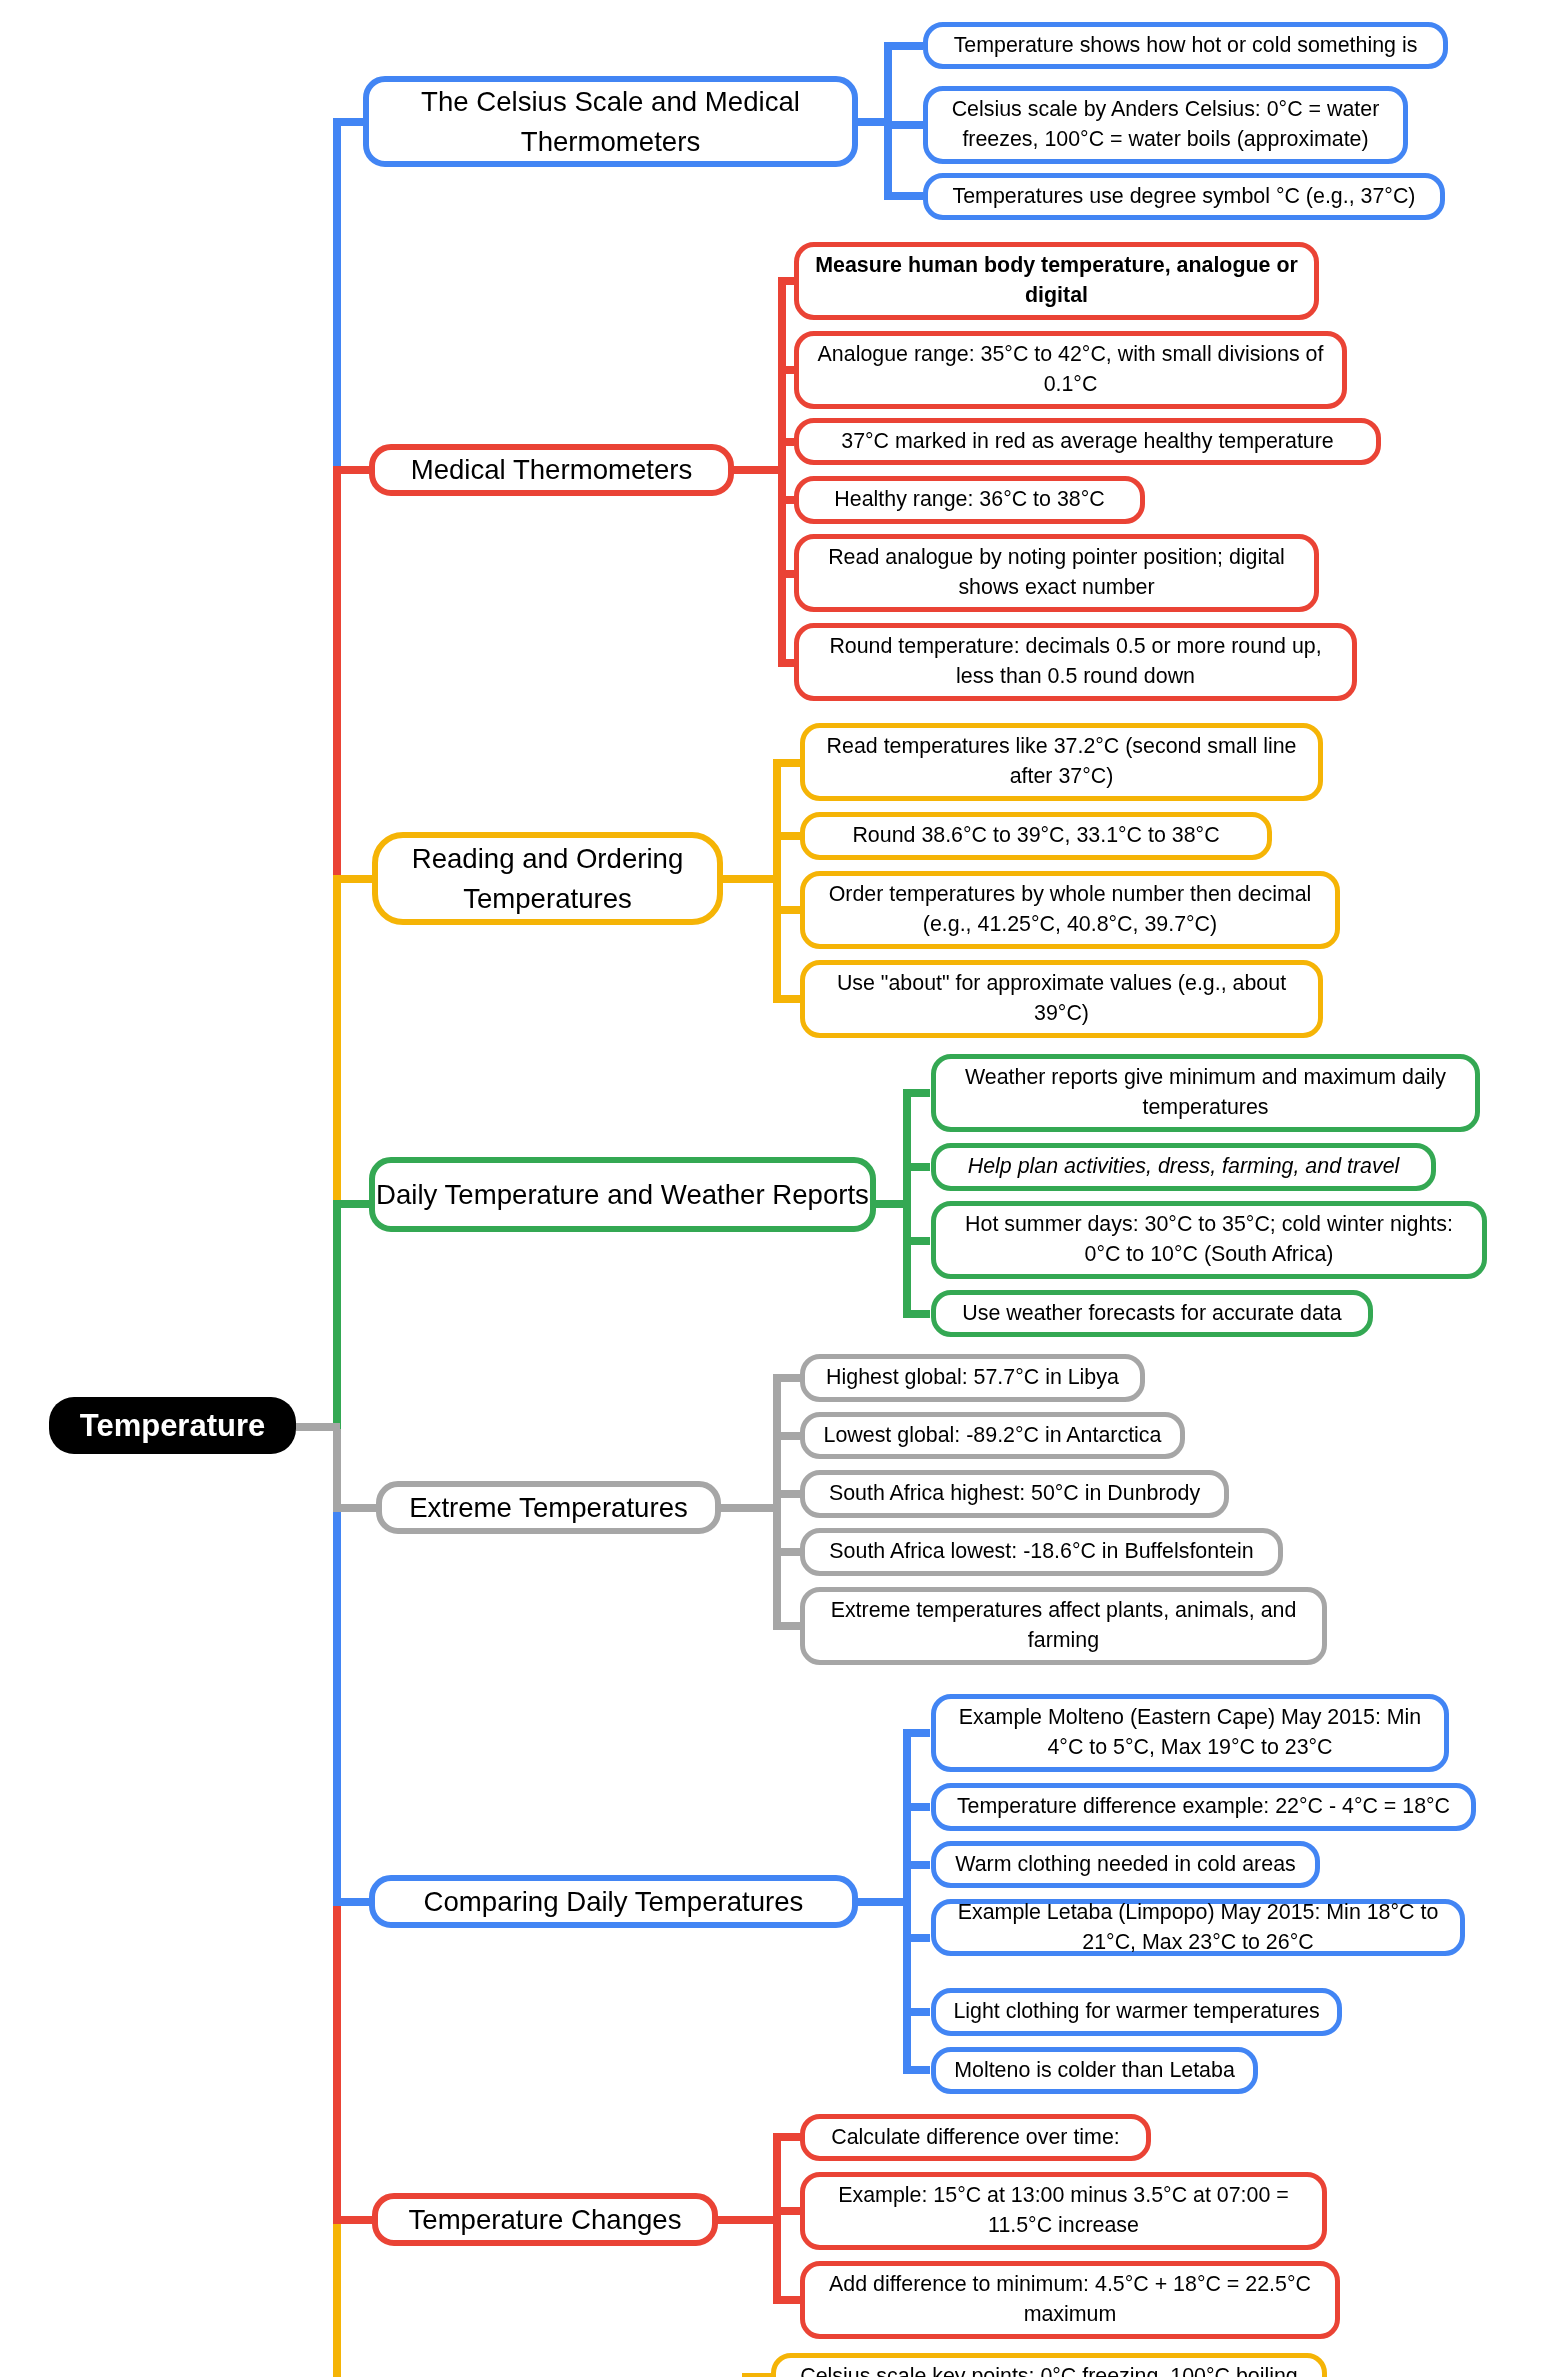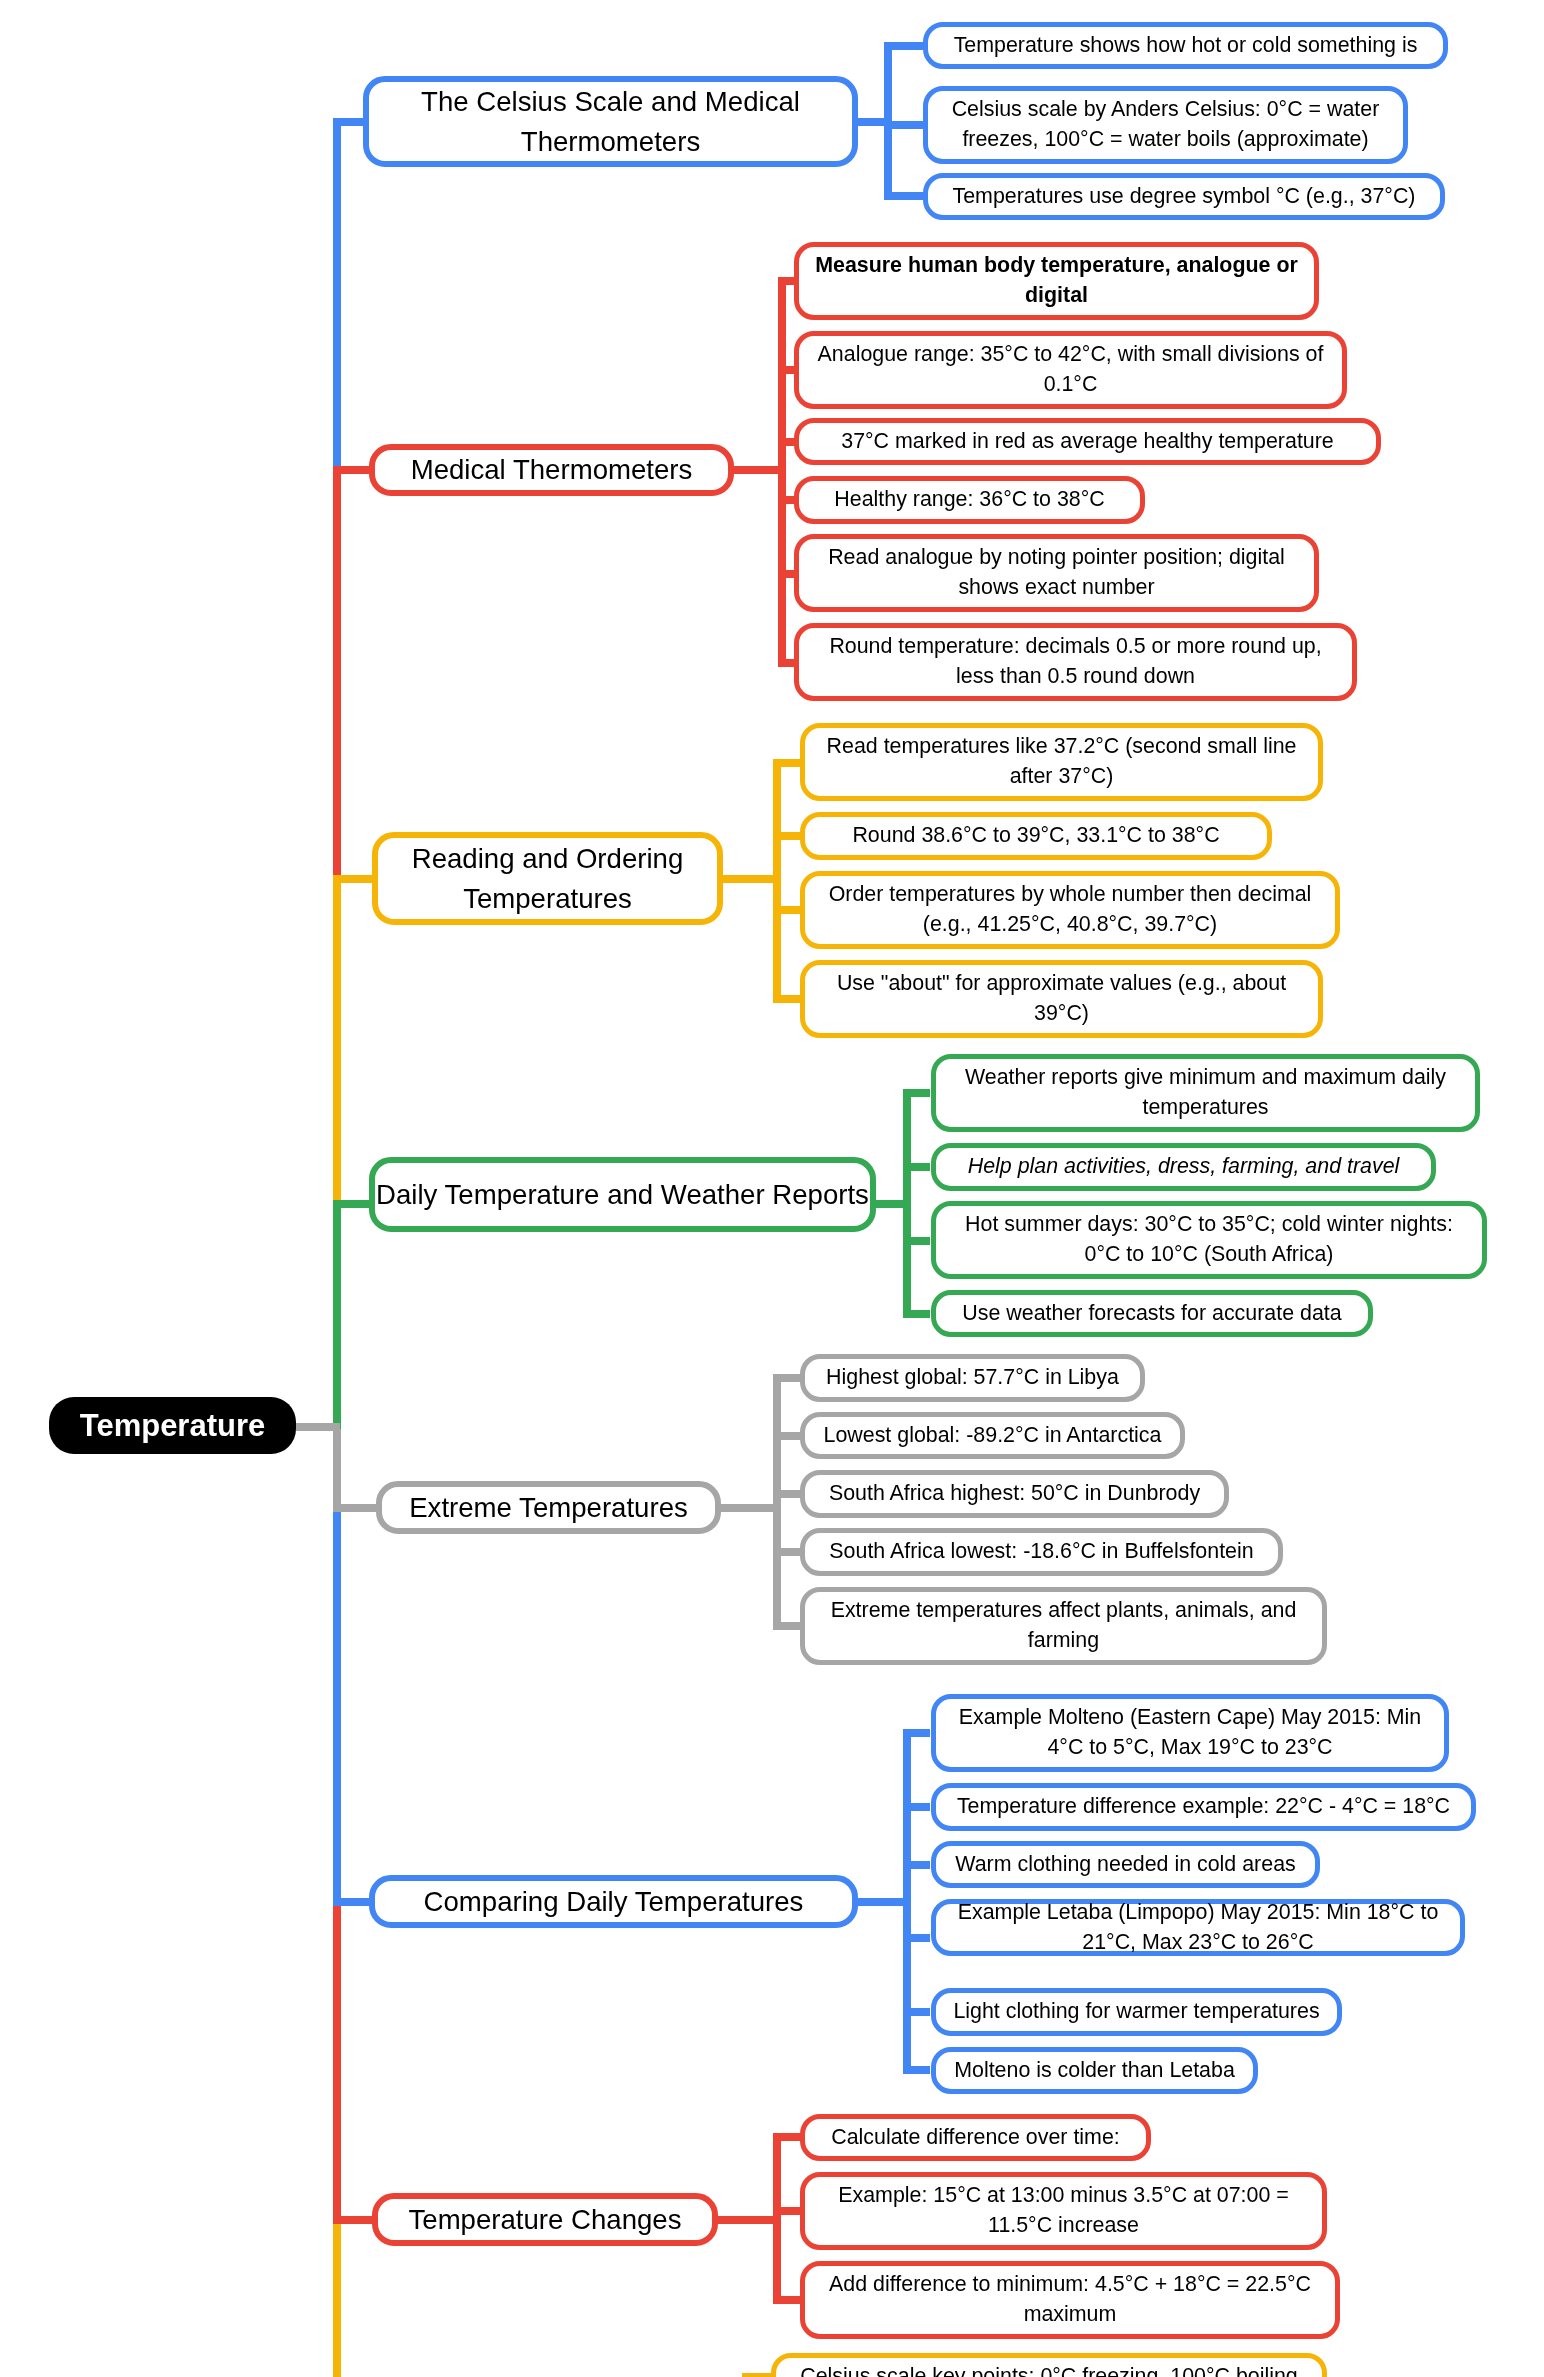--- a/index.html
+++ b/index.html
@@ -94,21 +94,21 @@
       <div class="line" style="left: 723px; top: 875px; width: 57px; height: 7.6px; background: rgb(245, 180, 6);"></div>
       <div class="line" style="left: 773px; top: 759px; width: 7.6px; height: 244px; background: rgb(245, 180, 6);"></div>
       <div class="line" style="left: 773px; top: 759px; width: 27px; height: 7.6px; background: rgb(245, 180, 6);"></div>
       <div class="node leaf" style="left: 800px; top: 723px; width: 523px; height: 78px; border-color: rgb(245, 180, 6);">Read temperatures like 37.2°C (second small line after 37°C)</div>
       <div class="line" style="left: 773px; top: 832px; width: 27px; height: 7.6px; background: rgb(245, 180, 6);"></div>
       <div class="node leaf" style="left: 800px; top: 812px; width: 472px; height: 48px; border-color: rgb(245, 180, 6);">Round 38.6°C to 39°C, 33.1°C to 38°C</div>
       <div class="line" style="left: 773px; top: 906px; width: 27px; height: 7.6px; background: rgb(245, 180, 6);"></div>
       <div class="node leaf" style="left: 800px; top: 871px; width: 540px; height: 78px; border-color: rgb(245, 180, 6);">Order temperatures by whole number then decimal (e.g., 41.25°C, 40.8°C, 39.7°C)</div>
       <div class="line" style="left: 773px; top: 995px; width: 27px; height: 7.6px; background: rgb(245, 180, 6);"></div>
       <div class="node leaf" style="left: 800px; top: 960px; width: 523px; height: 78px; border-color: rgb(245, 180, 6);">Use "about" for approximate values (e.g., about 39°C)</div>
-      <div class="node header" style="left: 372px; top: 832px; width: 351px; height: 93px; border-color: rgb(245, 180, 6);">Reading and Ordering Temperatures</div>
+      <div class="node header" style="left: 372px; top: 832px; width: 351px; height: 93px; border-color: rgb(245, 180, 6); border-radius: 31px;">Reading and Ordering Temperatures</div>
       <div class="line" style="left: 333px; top: 1200px; width: 36px; height: 7.6px; background: rgb(52, 168, 83);"></div>
       <div class="line" style="left: 876px; top: 1200px; width: 35px; height: 7.6px; background: rgb(52, 168, 83);"></div>
       <div class="line" style="left: 903px; top: 1089px; width: 7.6px; height: 229px; background: rgb(52, 168, 83);"></div>
       <div class="line" style="left: 903px; top: 1089px; width: 27px; height: 7.6px; background: rgb(52, 168, 83);"></div>
       <div class="node leaf" style="left: 931px; top: 1054px; width: 549px; height: 78px; border-color: rgb(52, 168, 83);">Weather reports give minimum and maximum daily temperatures</div>
       <div class="line" style="left: 903px; top: 1163px; width: 27px; height: 7.6px; background: rgb(52, 168, 83);"></div>
       <div class="node leaf" style="left: 931px; top: 1143px; width: 505px; height: 48px; border-color: rgb(52, 168, 83); font-style: italic;">Help plan activities, dress, farming, and travel</div>
       <div class="line" style="left: 903px; top: 1237px; width: 27px; height: 7.6px; background: rgb(52, 168, 83);"></div>
       <div class="node leaf" style="left: 931px; top: 1201px; width: 556px; height: 78px; border-color: rgb(52, 168, 83);">Hot summer days: 30°C to 35°C; cold winter nights: 0°C to 10°C (South Africa)</div>
       <div class="line" style="left: 903px; top: 1310px; width: 27px; height: 7.6px; background: rgb(52, 168, 83);"></div>

